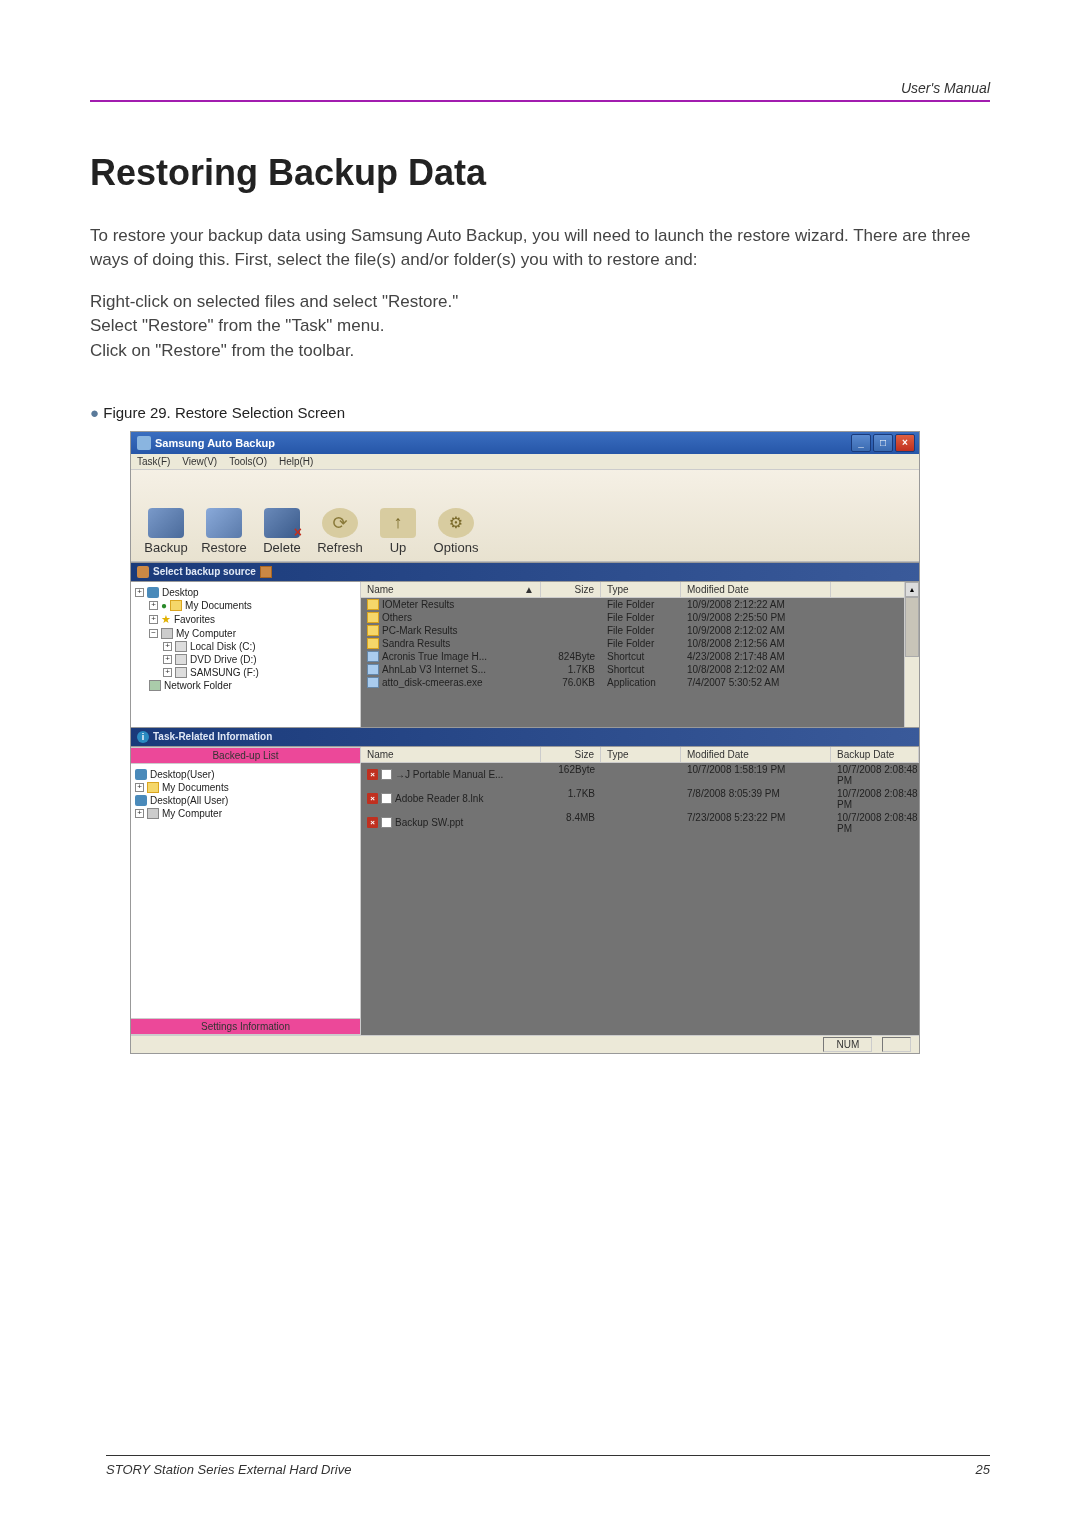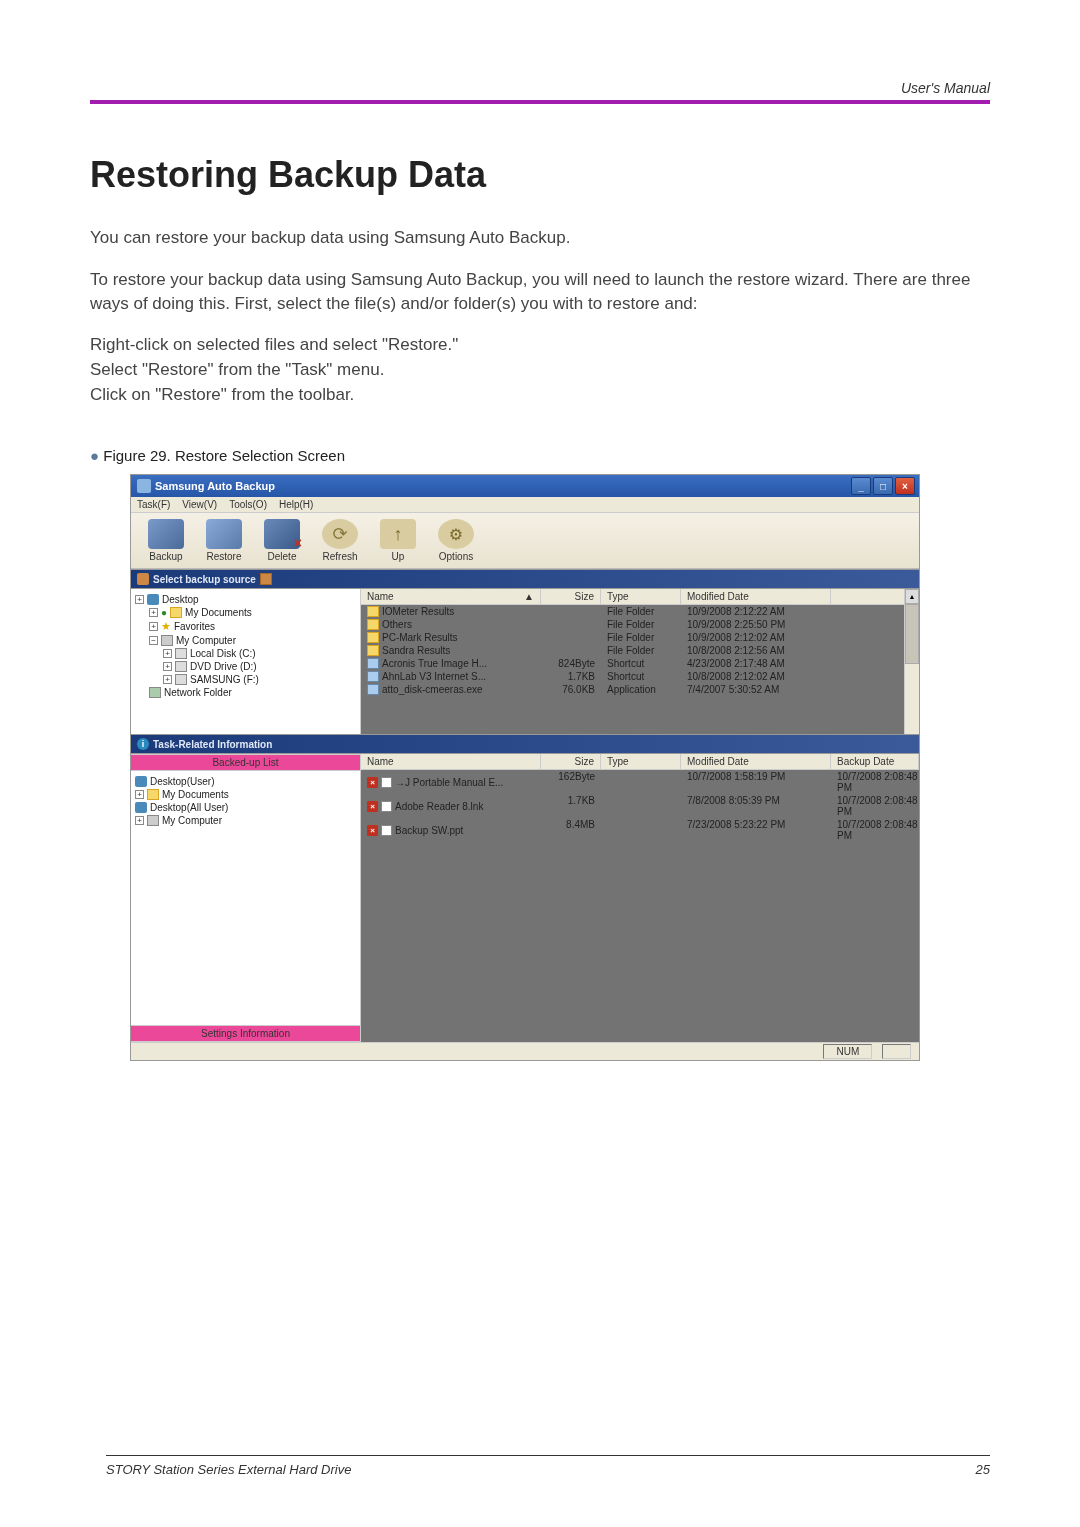--- a/index.html
+++ b/index.html
@@ -1,35 +1,35 @@
 <!DOCTYPE html>
 <html><head>
 <meta charset="utf-8">
 <style>
   * { margin: 0; padding: 0; box-sizing: border-box; }
   body { font-family: Arial, sans-serif; background: #fff; width: 1080px; height: 1527px; position: relative; }
   .page { padding: 80px 90px 50px 90px; position: relative; height: 100%; }
-  .header-right { text-align: right; font-style: italic; font-size: 14px; color: #333; border-bottom: 4px solid #a21caf; padding-bottom: 4px; margin-bottom: 50px; }
+  .header-right { text-align: right; font-style: italic; font-size: 14px; color: #333; border-bottom: 2px solid #a21caf; padding-bottom: 4px; margin-bottom: 50px; }
   h1 { font-size: 36px; font-weight: bold; color: #222; margin-bottom: 30px; }
   .body-text { font-size: 17px; color: #444; line-height: 1.4; margin-bottom: 18px; }
   .list-text { font-size: 17px; color: #444; line-height: 1.45; margin-bottom: 40px; }
   .figure-caption { font-size: 15px; color: #222; margin-bottom: 10px; }
   .figure-caption::before { content: '● '; color: #5a7a9a; }
   .app-window { width: 790px; margin-left: 40px; border: 1px solid #999; background: #ece9d8; font-family: Tahoma, sans-serif; font-size: 10px; }
   .titlebar { background: linear-gradient(to bottom, #3a6ec0, #2656a8); color: #fff; height: 22px; display: flex; align-items: center; padding: 0 4px 0 6px; justify-content: space-between; }
   .titlebar-left { display: flex; align-items: center; gap: 4px; font-weight: bold; font-size: 11px; }
   .titlebar-icon { width: 14px; height: 14px; background: #8ab5e0; border-radius: 2px; }
   .titlebar-btns { display: flex; gap: 2px; }
   .titlebar-btn { width: 20px; height: 18px; display: flex; align-items: center; justify-content: center; font-size: 10px; font-weight: bold; color: #fff; border: 1px solid #1a3a7a; border-radius: 2px; }
   .min-btn, .max-btn { background: linear-gradient(to bottom, #5a8ad0, #3a6ab0); }
   .close-btn { background: linear-gradient(to bottom, #e06040, #c03020); }
   .menubar { background: #ece9d8; border-bottom: 1px solid #ccc; padding: 2px 6px; display: flex; gap: 12px; color: #333; font-size: 10px; }
   .menubar span { cursor: default; }
   .toolbar { background: linear-gradient(to bottom, #f5f0e5, #e8e2d0); border-bottom: 1px solid #bbb; padding: 6px 10px; display: flex; gap: 8px; }
-  .tool-btn { display: flex; flex-direction: column; align-items: center; gap: 2px; font-size: 10px; color: #333; width: 50px; }
+  .tool-btn { display: flex; flex-direction: column; align-items: center; gap: 2px; font-size: 13px; color: #333; width: 50px; margin-top: 32px; }
   .tool-icon { width: 36px; height: 30px; border-radius: 4px; background: #6a8aba; position: relative; }
   .tool-icon.backup { background: linear-gradient(135deg, #7a9aca, #4a6a9a); }
   .tool-icon.restore { background: linear-gradient(135deg, #8aaada, #5a7aaa); }
   .tool-icon.delete { background: linear-gradient(135deg, #6a8aba, #3a5a8a); position: relative; }
   .tool-icon.delete::after { content: '×'; position: absolute; right: -2px; bottom: -2px; color: #c03020; font-size: 14px; font-weight: bold; }
   .tool-icon.refresh { background: #d8cca0; border-radius: 50%; position: relative; }
   .tool-icon.refresh::after { content: '⟳'; position: absolute; inset: 0; display: flex; align-items: center; justify-content: center; color: #8a7a3a; font-size: 18px; }
   .tool-icon.up { background: #d8cca0; }
   .tool-icon.up::after { content: '↑'; position: absolute; inset: 0; display: flex; align-items: center; justify-content: center; color: #7a6a2a; font-size: 18px; font-weight: bold; }
   .tool-icon.options { background: #d8cca0; border-radius: 50%; position: relative; }
@@ -80,21 +80,20 @@
   .bicon { width: 11px; height: 11px; background: #fff; border: 1px solid #888; }
   .footer { position: absolute; bottom: 50px; left: 106px; right: 90px; border-top: 1px solid #333; padding-top: 6px; display: flex; justify-content: space-between; font-size: 13px; font-style: italic; color: #333; }
   .footer .pagenum { font-style: italic; }
 </style>
 </head>
 <body>
 
 <div class="page">
   <div class="header-right">User's Manual</div>
   <h1>Restoring Backup Data</h1>
-  <p class="body-text">You can restore your backup data using Samsung Auto Backup.</p>
   <p class="body-text">To restore your backup data using Samsung Auto Backup, you will need to launch the restore wizard. There are three ways of doing this. First, select the file(s) and/or folder(s) you with to restore and:</p>
   <div class="list-text">
     <div>Right-click on selected files and select "Restore."</div>
     <div>Select "Restore" from the "Task" menu.</div>
     <div>Click on "Restore" from the toolbar.</div>
   </div>
   <div class="figure-caption">Figure 29. Restore Selection Screen</div>
 
   <div class="app-window">
     <div class="titlebar">

